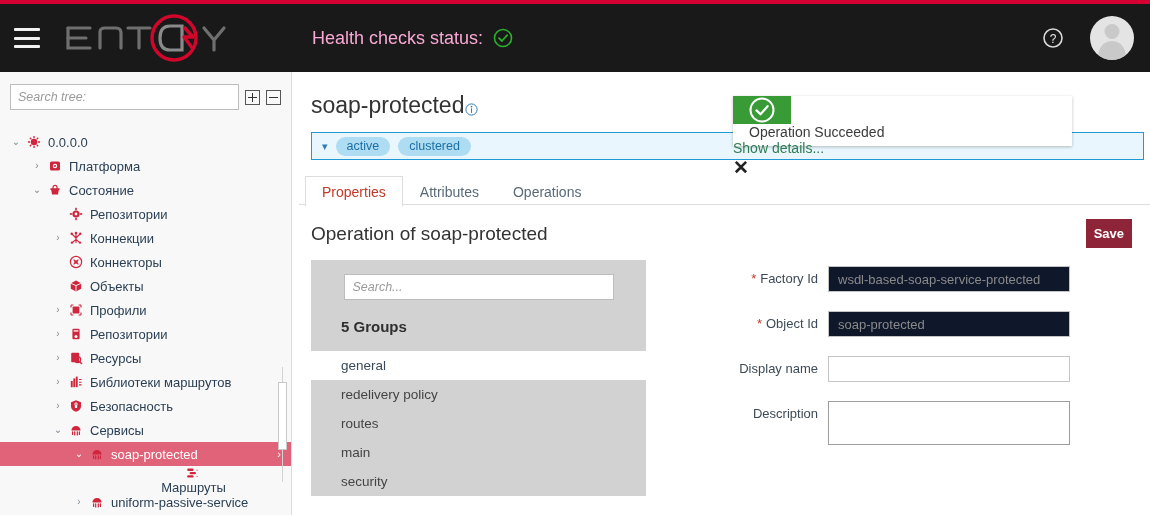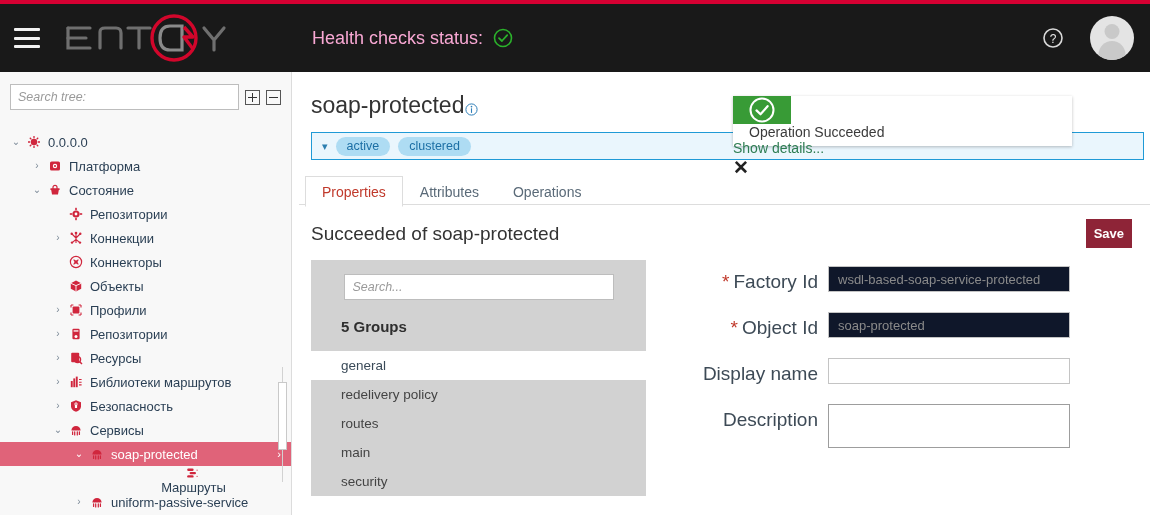--- a/index.html
+++ b/index.html
@@ -170,21 +170,21 @@
   }
   .group-item {
     height: 29px; line-height: 29px; padding-left: 30px; font-size: 13.5px;
     color: #444; cursor: pointer; background: #d2d2d2;
   }
   .group-item.active { background: #ffffff; color: #3a4a58; }
 
   .form-panel { flex: 1; padding-left: 46px; padding-top: 6px; }
   .form-row { display: flex; align-items: flex-start; margin-bottom: 19px; }
   .form-label {
-    width: 128px; text-align: right; font-size: 19px; color: #3d4a56;
+    width: 128px; text-align: right; font-size: 13px; color: #3d4a56;
     padding-top: 5px; padding-right: 10px; white-space: nowrap;
   }
   .req { color: #c0392b; margin-right: 4px; }
   .form-input {
     width: 242px; height: 26px; border: 1px solid #c4c4c4; background: #fff;
     padding: 0 9px; font-size: 13px; color: #333; outline: none;
     font-family: "Liberation Sans", sans-serif;
   }
   .form-input[disabled] { background: #0f172a; color: #8a8a8a; }
   .form-textarea {
@@ -501,21 +501,21 @@
       <span class="badge">clustered</span>
     </div>
 
     <div class="tabs" id="tabs">
         <div class="tab active">Properties</div>
         <div class="tab">Attributes</div>
         <div class="tab">Operations</div>
       </div>
 
     <div class="props-head">
-      <div class="props-title">Succeeded of soap-protected</div>
+      <div class="props-title">Operation of soap-protected</div>
       <button class="save-btn">Save</button>
     </div>
 
     <div class="props-body">
       <div class="groups-panel">
         <input class="group-search" value="" placeholder="Search..." style="">
         <div class="groups-count">5 Groups</div>
         <div id="group-list">
             <div class="group-item active">general</div>
             <div class="group-item">redelivery policy</div>

